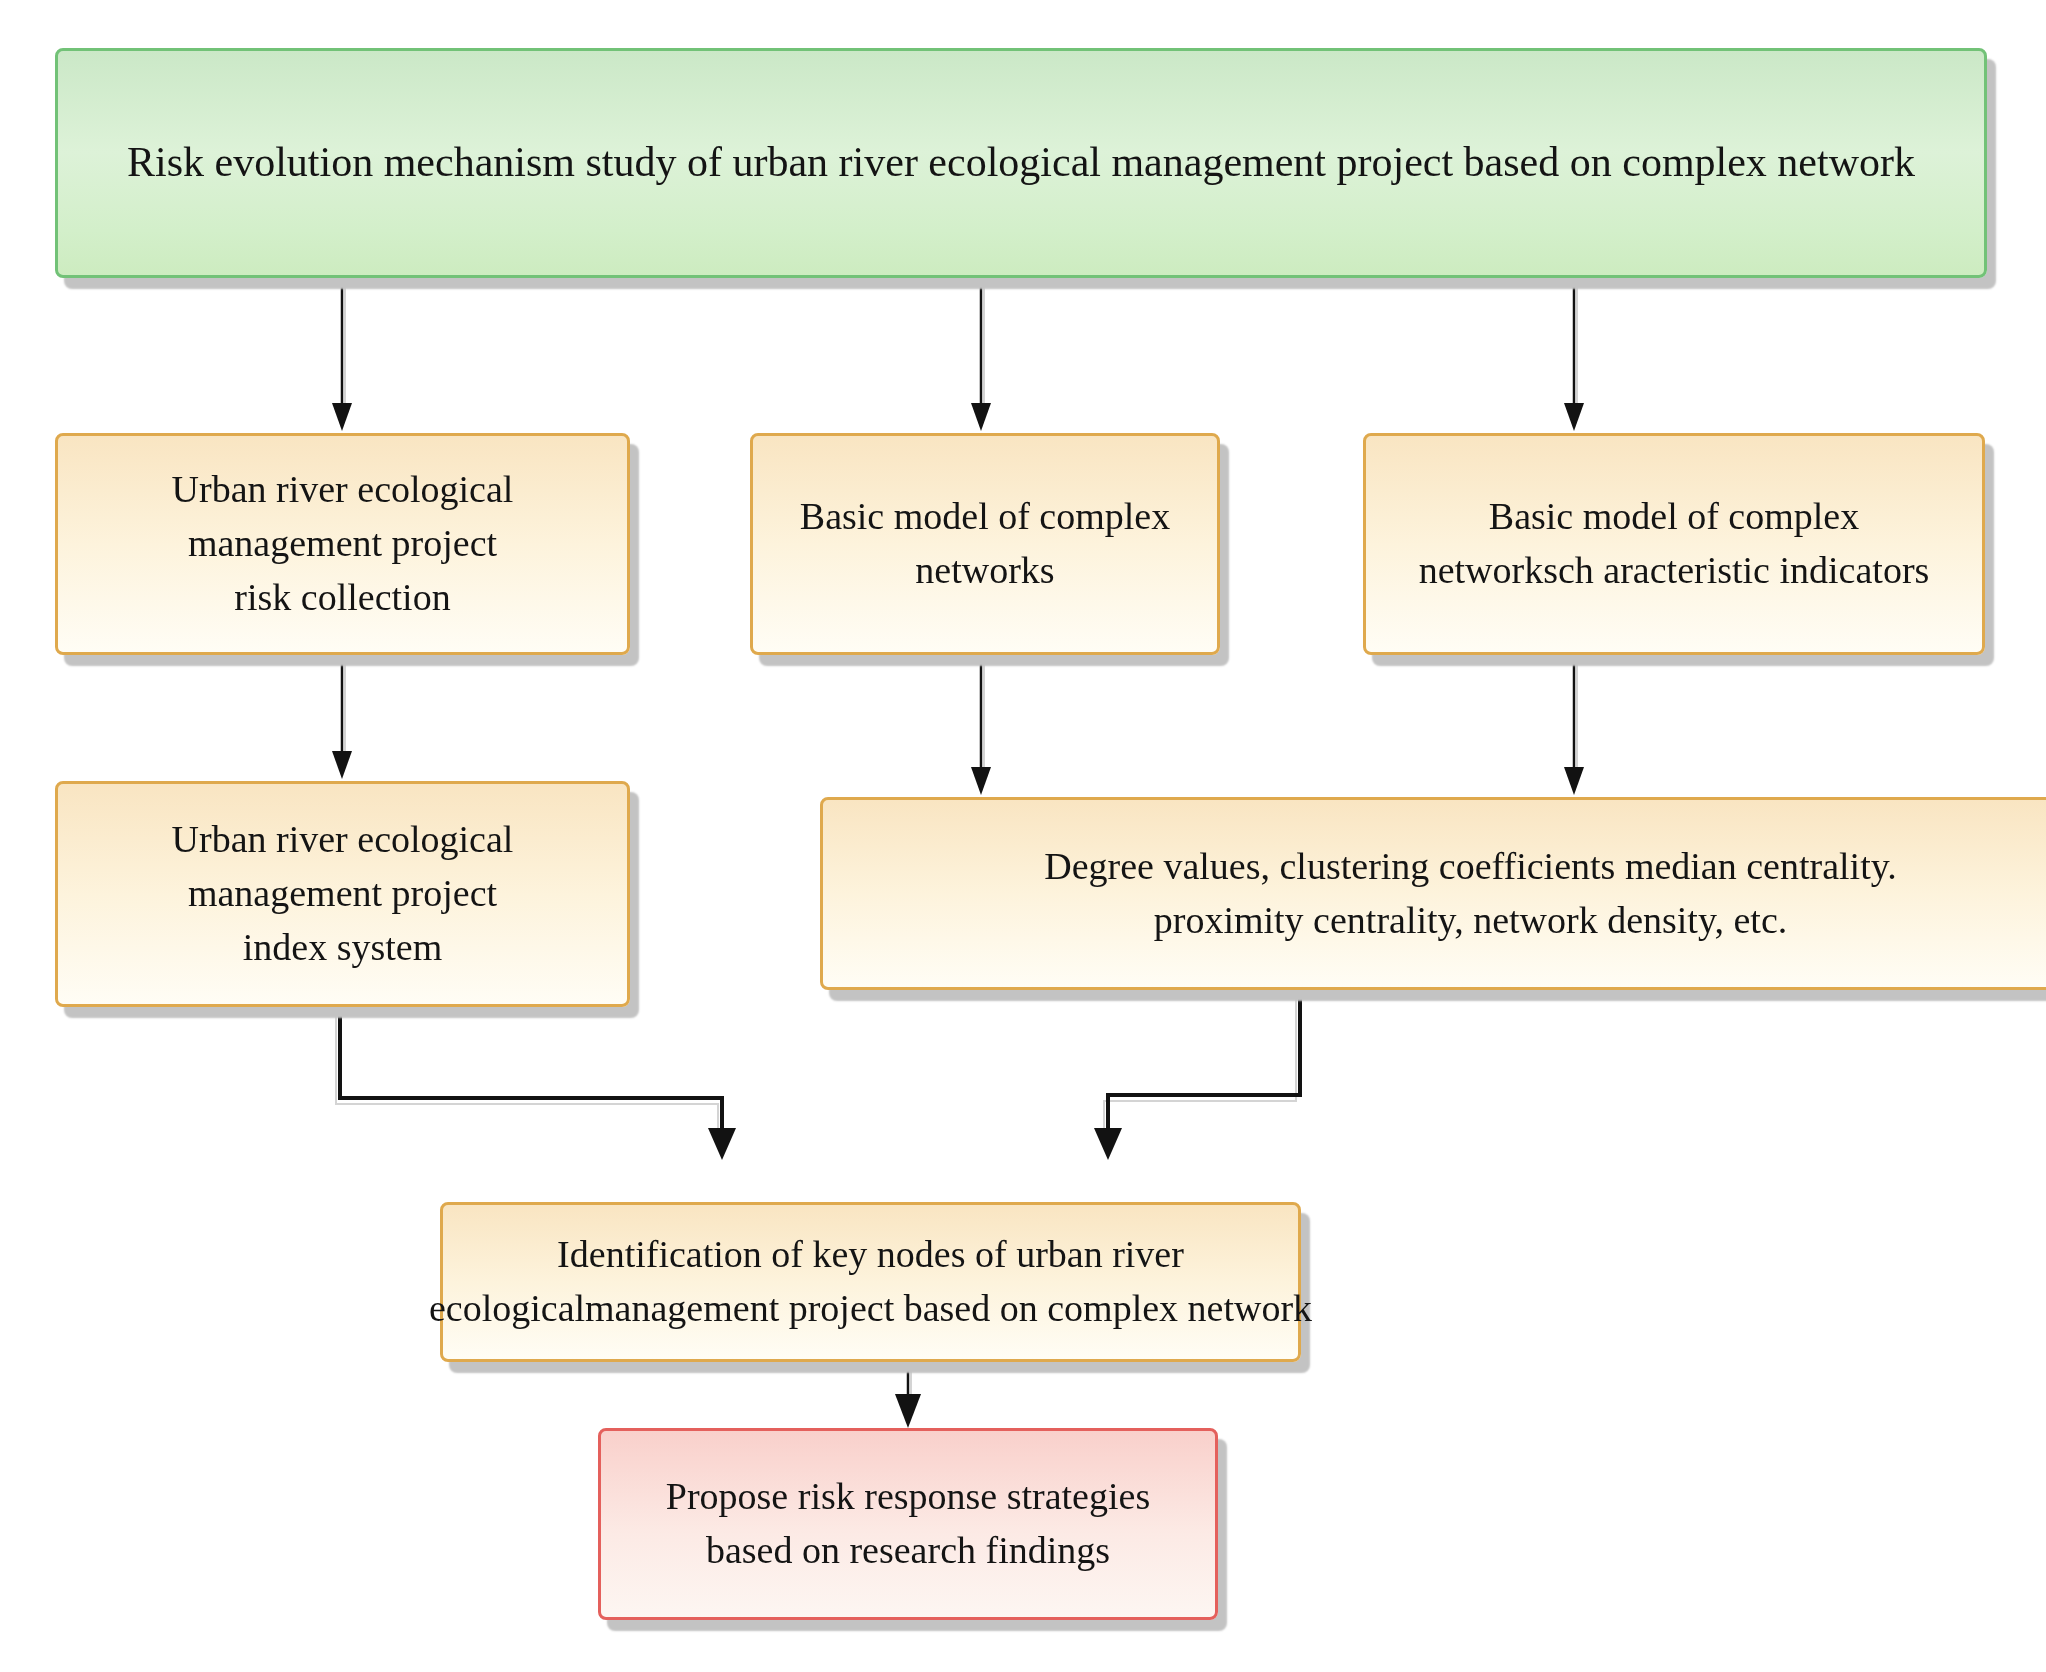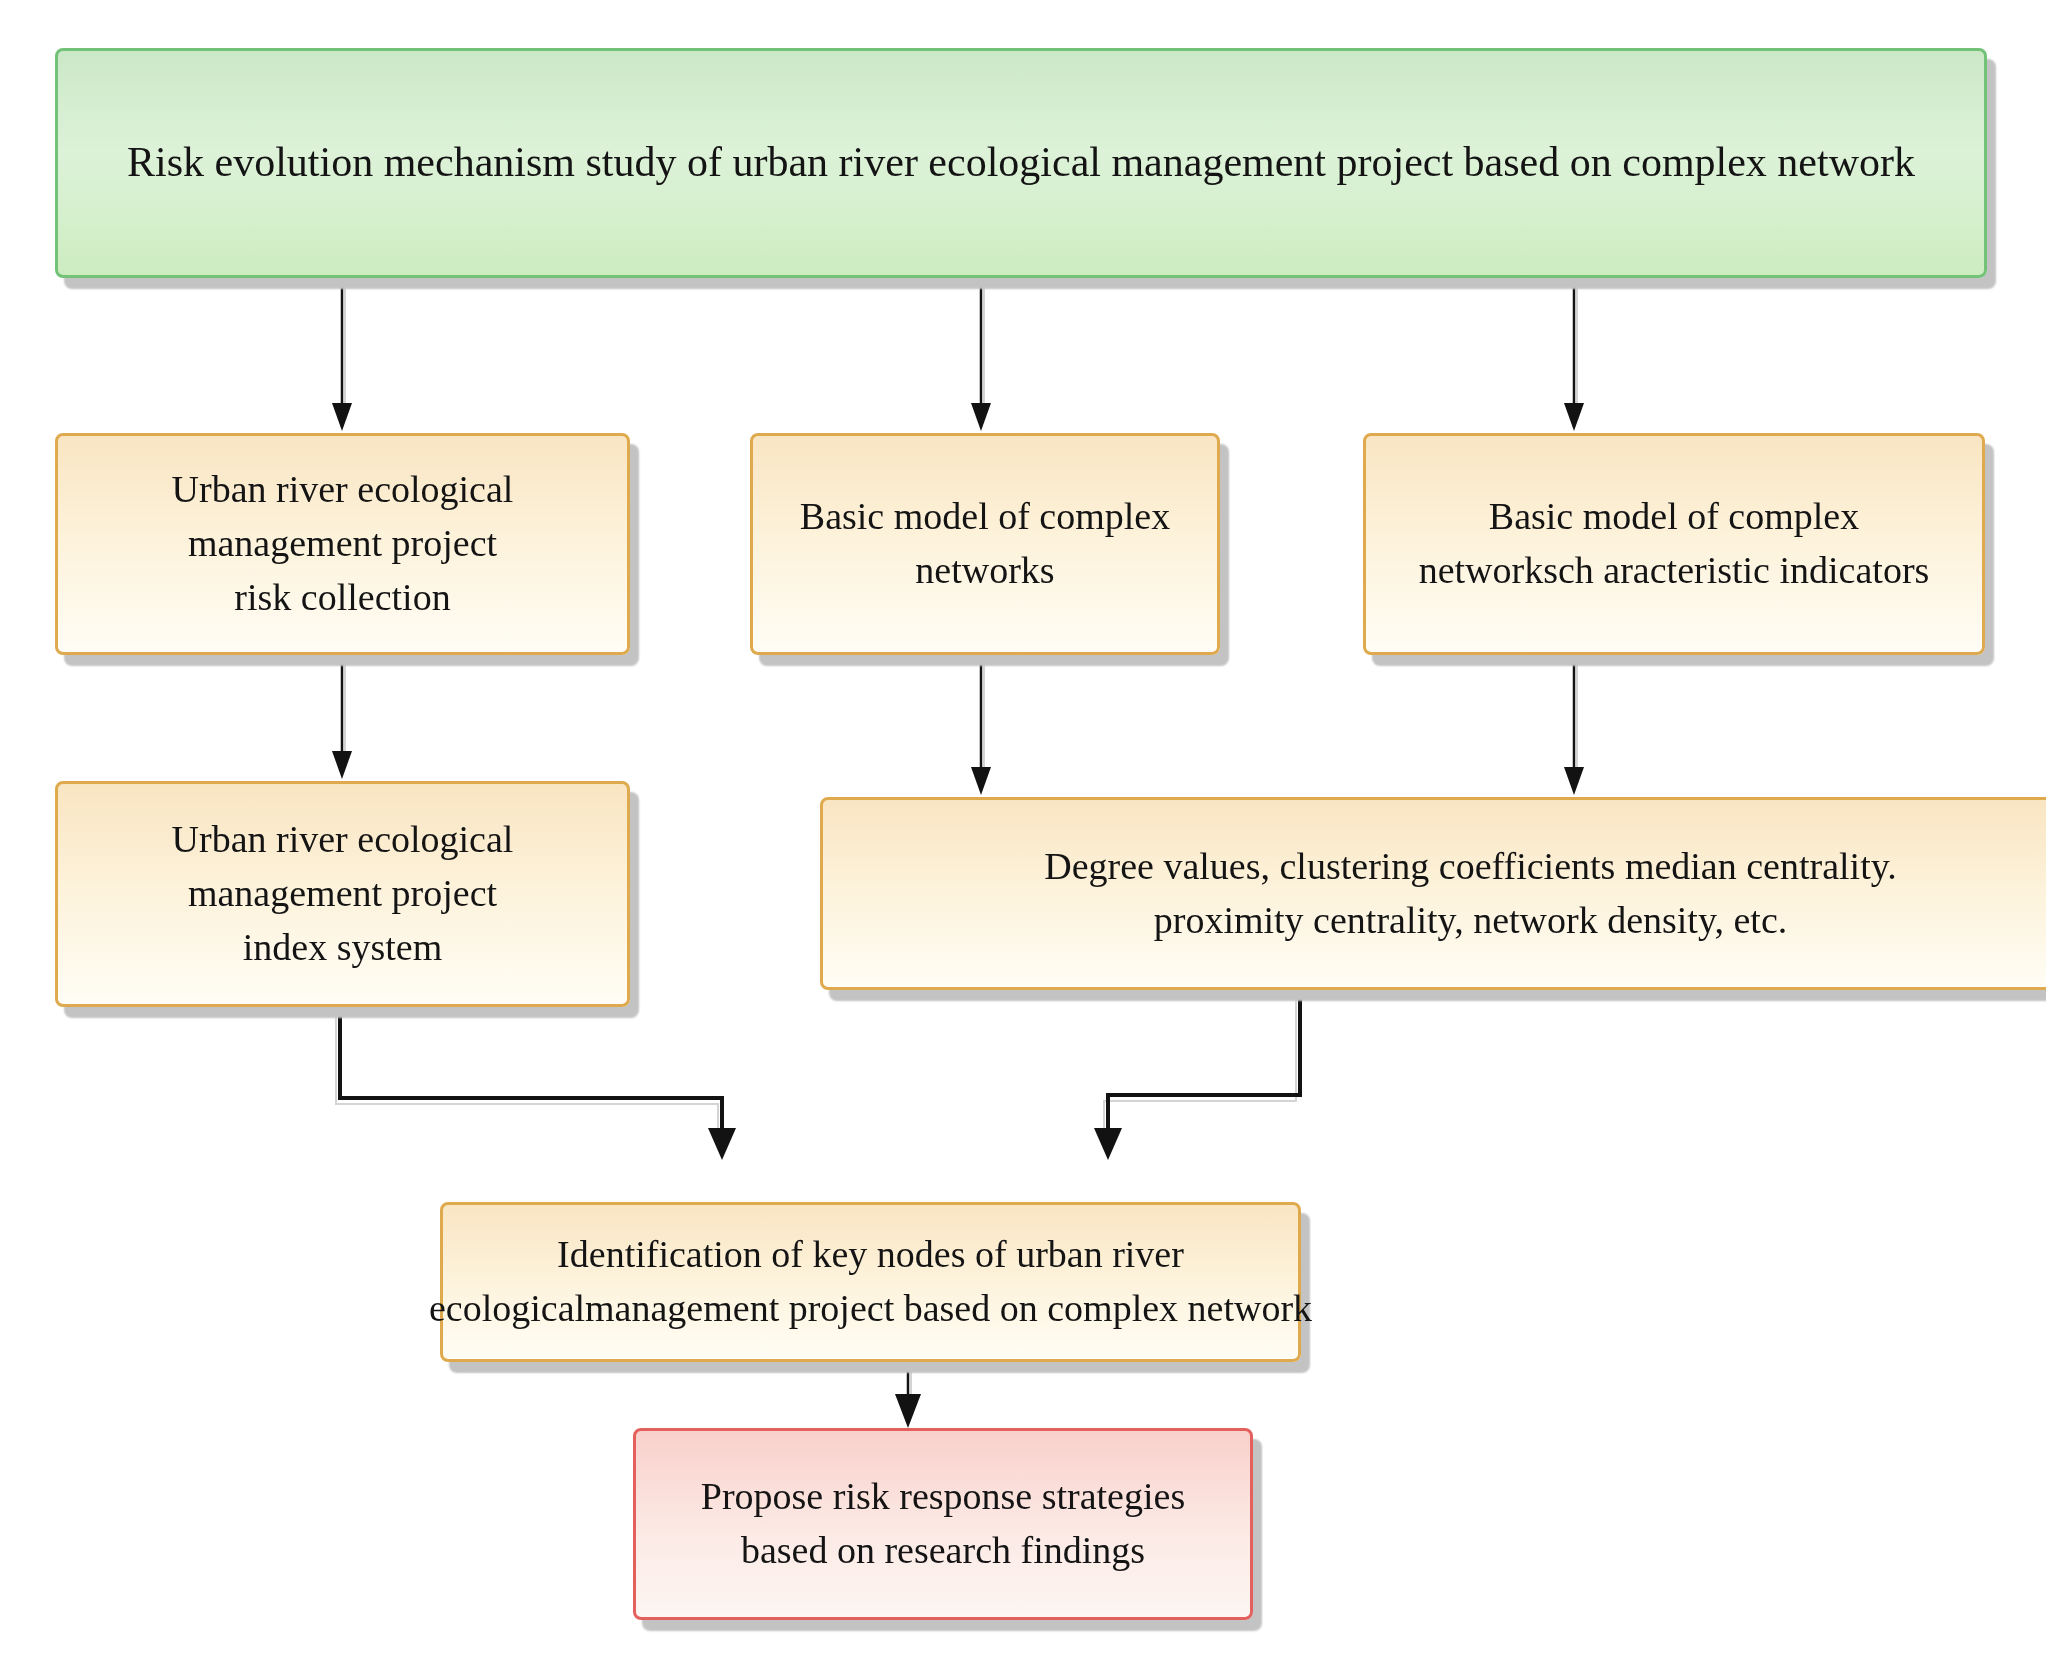--- a/index.html
+++ b/index.html
@@ -29,21 +29,20 @@
     background:linear-gradient(180deg,#cbe8c7 0%,#ddf2d8 45%,#d3efca 80%,#cdecc0 100%);
   }
   .node.green .label{font-size:42px;}
   .node.yellow{
     border:3px solid #dfa94d;
     background:linear-gradient(180deg,#f9e5c2 0%,#fdf3dc 50%,#fffdf5 100%);
   }
   .node.red{
     border:3px solid #e4605c;
     background:linear-gradient(180deg,#f9d0cb 0%,#fceae5 55%,#fdf6f2 100%);
-    margin-left:35px;
   }
   .arrow-shadow{stroke:#d4d4d4;stroke-width:2;fill:none;}
   .arrow-line{stroke:#121212;stroke-width:2.5;fill:none;}
   .arrow-line.thick{stroke-width:4;}
   .arrow-head{fill:#121212;stroke:none;}
 </style>
 </head>
 <body>
 
 <div class="canvas">

